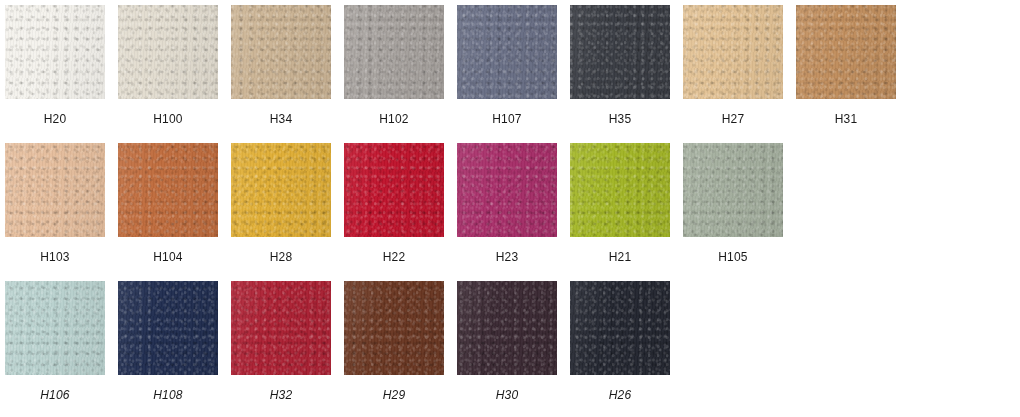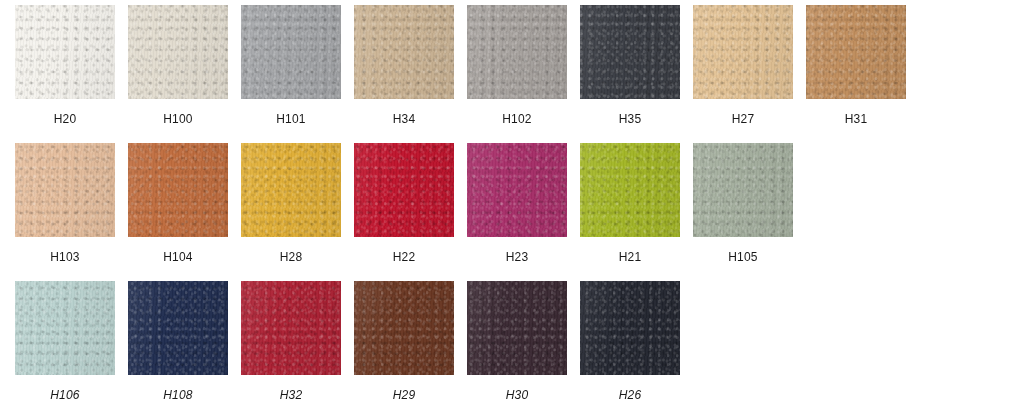--- a/index.html
+++ b/index.html
@@ -12,21 +12,21 @@
     width: 1020px;
     height: 417px;
     font-family: "Liberation Sans", "DejaVu Sans", sans-serif;
     overflow: hidden;
   }
   #swatch-chart {
     position: relative;
     width: 872px;
     height: 417px;
     box-sizing: border-box;
-    padding: 5px 0 0 15px;
+    padding: 5px 0 0 5px;
   }
   .swatch-row {
     display: flex;
     flex-direction: row;
     align-items: flex-start;
     height: 138px;
   }
   .swatch-row:last-child {
     height: 137px;
     font-style: italic;
@@ -98,39 +98,39 @@
         <div class="swatch-label">H20</div>
       </div>
       <div class="swatch-cell">
         <div class="swatch-chip" style="background-color: rgb(226, 220, 207);">
           <div class="grain" style="background-position: 3px 0px, 7px 0px, 2px 0px, 4px 0px, 6px 0px, 1px 0px, 7px 0px, 7px 0px, 5px 2px, 3px 0px;"></div>
           <div class="sheen"></div>
         </div>
         <div class="swatch-label">H100</div>
       </div>
       <div class="swatch-cell">
-        <div class="swatch-chip" style="background-color: rgb(163, 165, 168);">
-          <div class="grain" style="background-position: 6px 0px, 12px 0px, 4px 0px, 8px 0px, 12px 0px, 2px 0px, 14px 0px, 10px 0px, 10px 2px, 5px 0px;"></div>
-          <div class="sheen"></div>
-        </div>
-        <div class="swatch-label">H101</div>
-      </div>
-      <div class="swatch-cell">
         <div class="swatch-chip" style="background-color: rgb(203, 179, 147);">
           <div class="grain" style="background-position: 9px 0px, 17px 0px, 6px 0px, 12px 0px, 18px 0px, 3px 0px, 21px 0px, 13px 0px, 15px 2px, 7px 0px;"></div>
           <div class="sheen"></div>
         </div>
         <div class="swatch-label">H34</div>
       </div>
       <div class="swatch-cell">
         <div class="swatch-chip" style="background-color: rgb(166, 161, 157);">
           <div class="grain" style="background-position: 12px 0px, 22px 0px, 8px 0px, 16px 0px, 24px 0px, 4px 0px, 28px 0px, 16px 0px, 20px 2px, 9px 0px;"></div>
           <div class="sheen"></div>
         </div>
         <div class="swatch-label">H102</div>
+      </div>
+      <div class="swatch-cell">
+        <div class="swatch-chip" style="background-color: rgb(104, 110, 133);">
+          <div class="grain" style="background-position: 15px 0px, 27px 0px, 10px 0px, 20px 0px, 30px 0px, 5px 0px, 35px 0px, 19px 0px, 25px 2px, 11px 0px;"></div>
+          <div class="sheen"></div>
+        </div>
+        <div class="swatch-label">H107</div>
       </div>
       <div class="swatch-cell">
         <div class="swatch-chip" style="background-color: rgb(56, 59, 66);">
           <div class="grain" style="background-position: 18px 0px, 32px 0px, 12px 0px, 24px 0px, 36px 0px, 6px 0px, 42px 0px, 22px 0px, 30px 2px, 13px 0px;"></div>
           <div class="sheen"></div>
         </div>
         <div class="swatch-label">H35</div>
       </div>
       <div class="swatch-cell">
         <div class="swatch-chip" style="background-color: rgb(226, 193, 147);">

